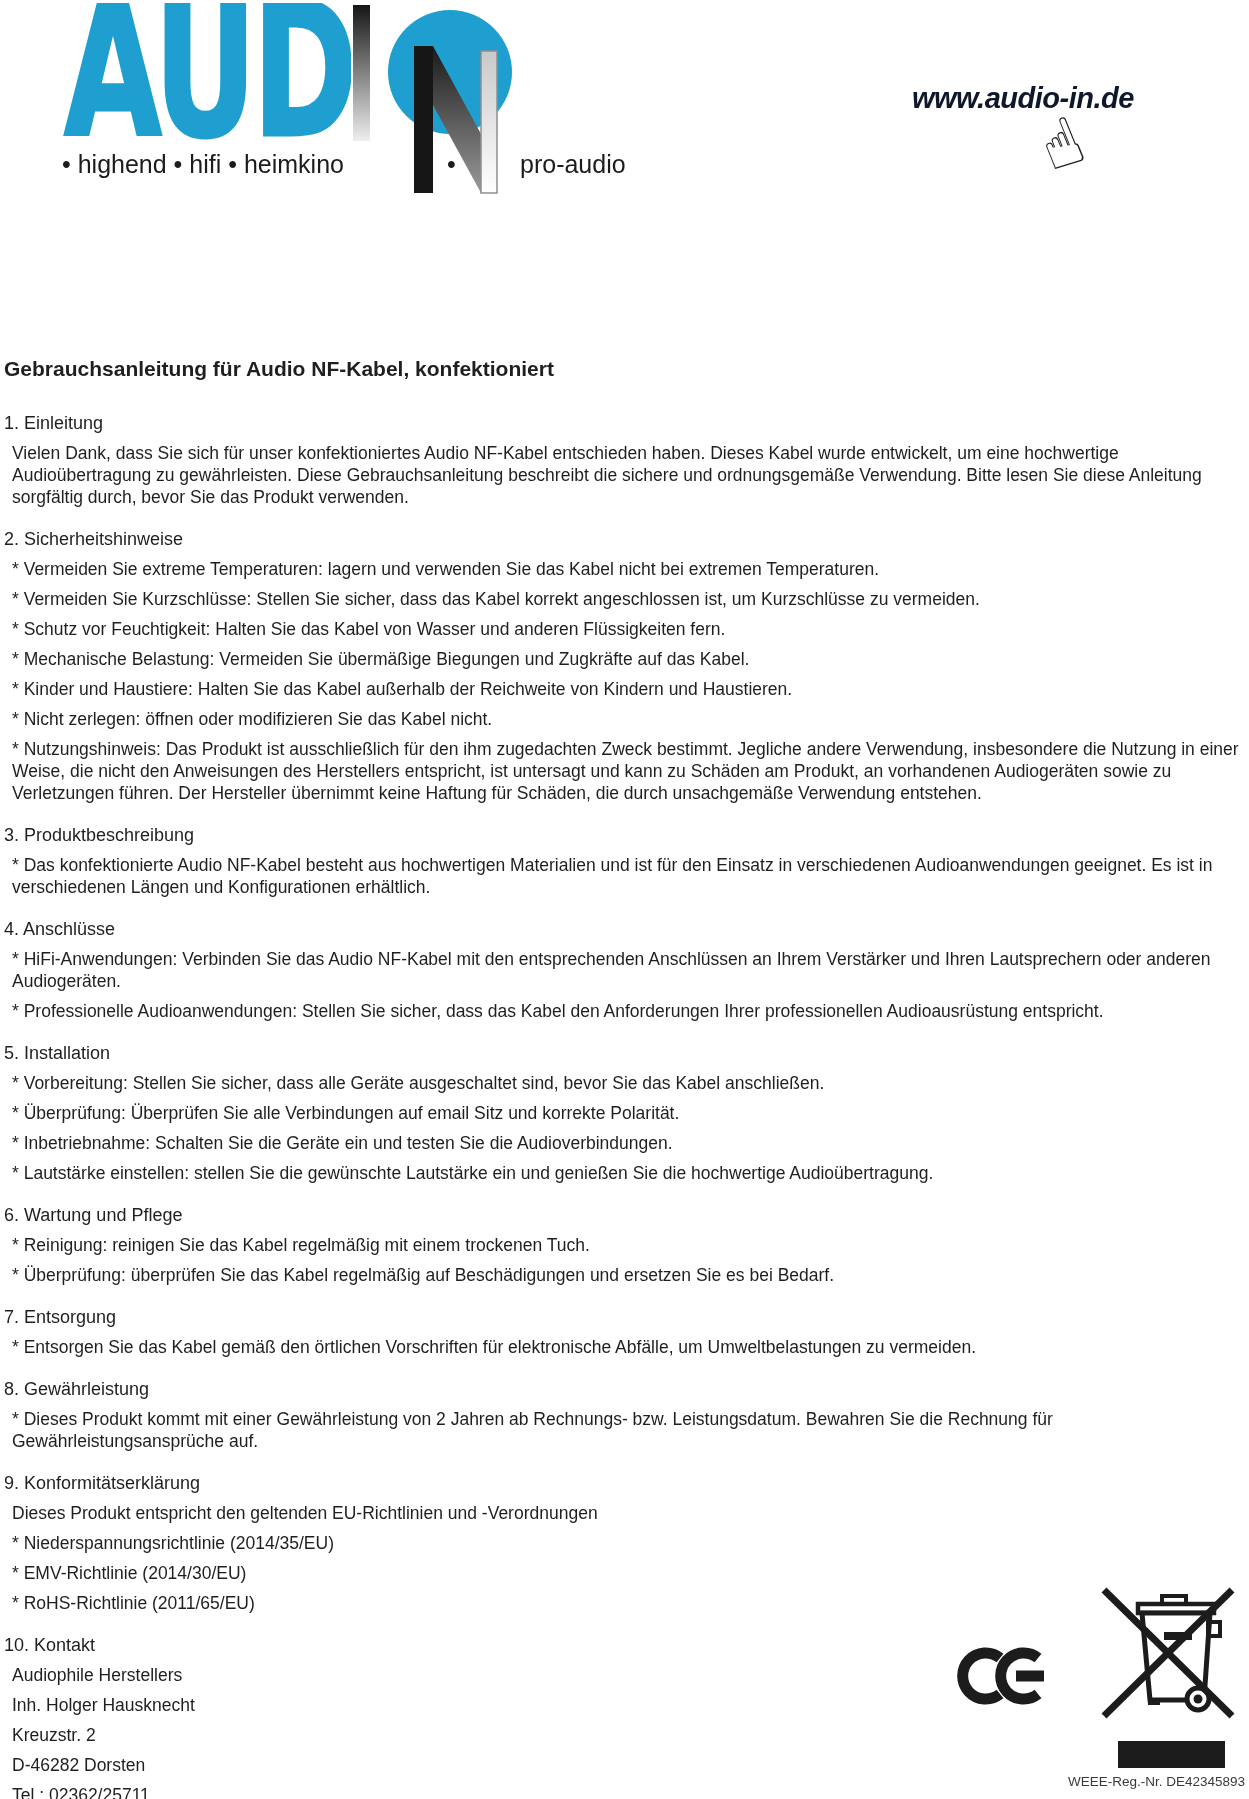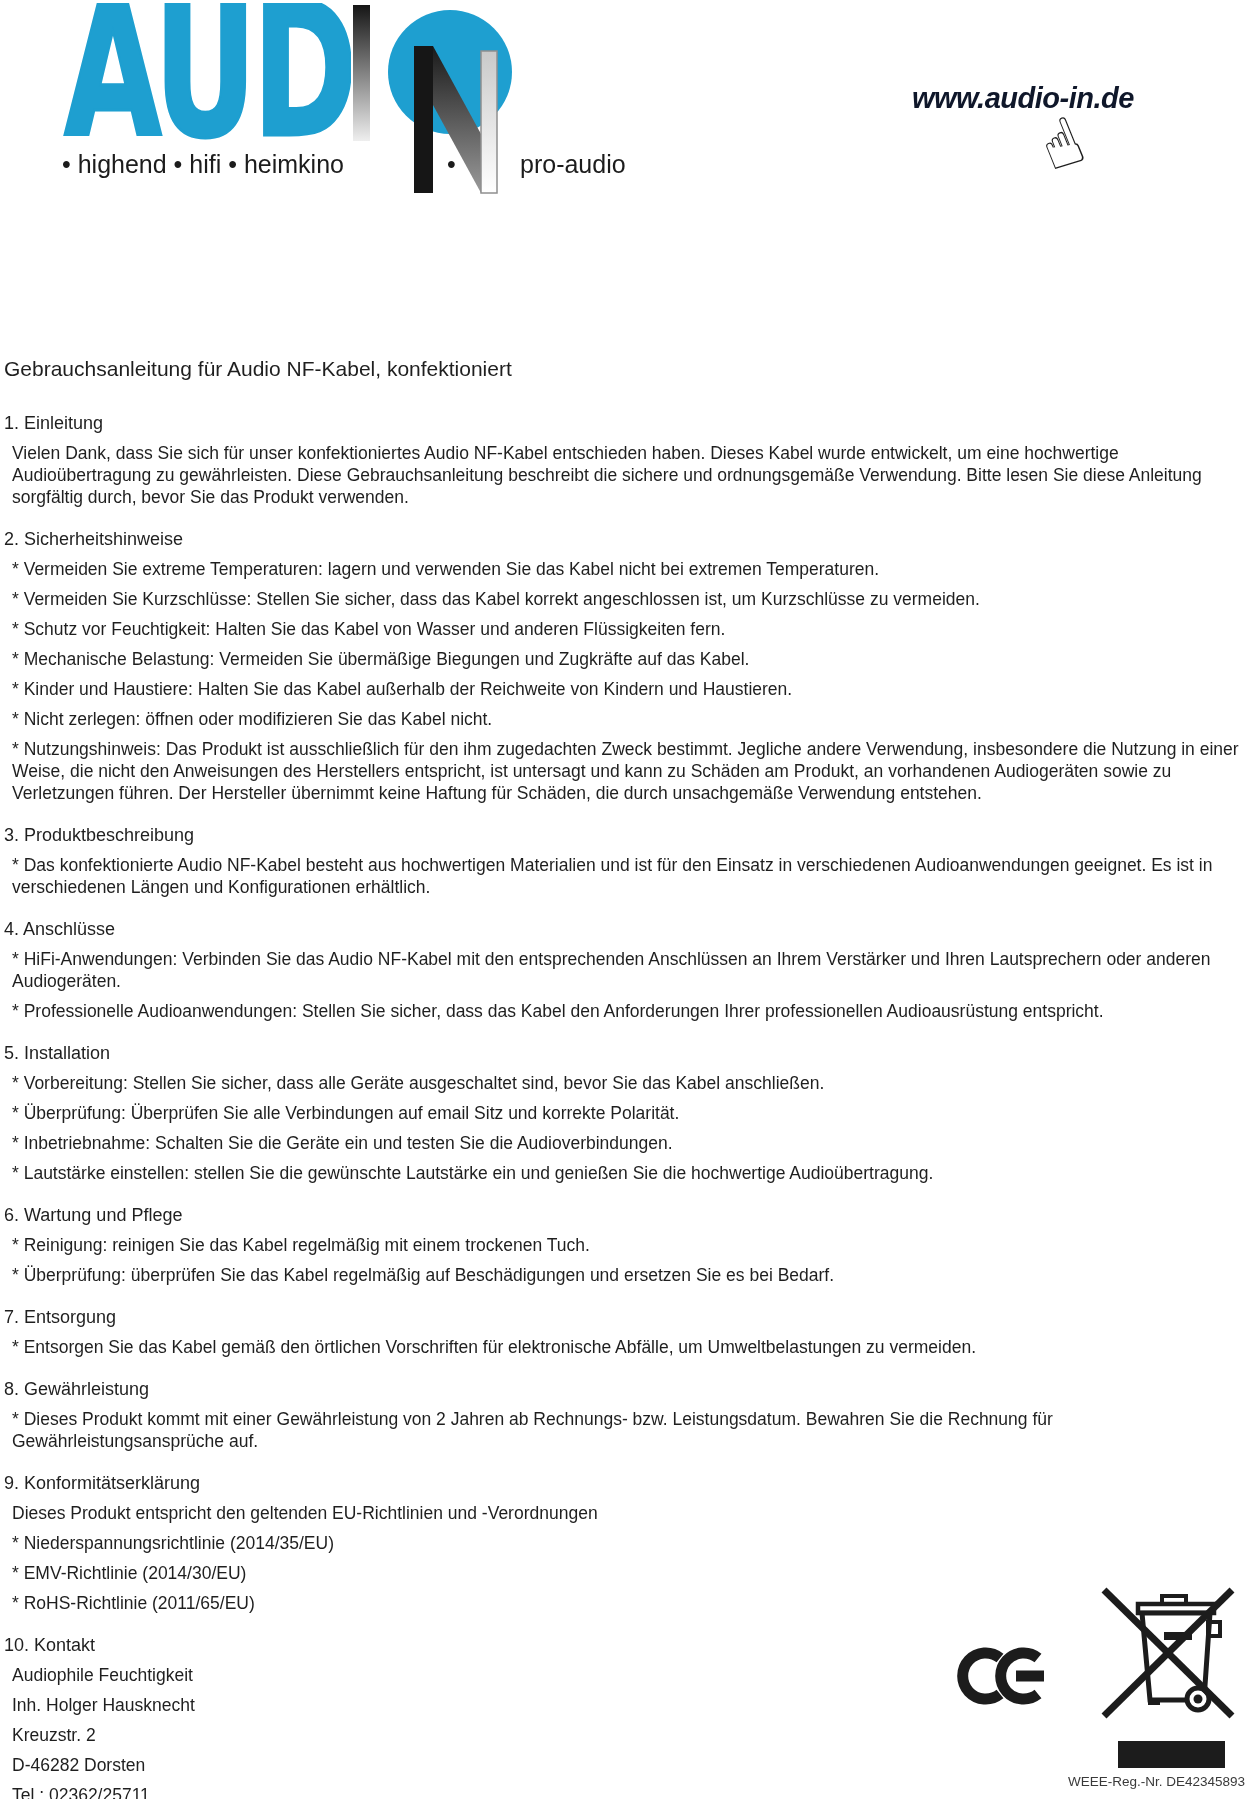--- a/index.html
+++ b/index.html
@@ -24,21 +24,21 @@
     font-size:66px;line-height:1;color:#1c1c1c;
     transform:rotate(-22deg);
     font-family:"DejaVu Sans", sans-serif;
   }
   
   .content{
     position:absolute;left:4px;top:356px;width:1243px;
     font-size:17.5px;line-height:22px;
   }
   .doc-title{
-    font-size:21px;font-weight:normal;margin:0 0 30px 0;line-height:26px;
+    font-size:21px;font-weight:bold;margin:0 0 30px 0;line-height:26px;
   }
   .sec{margin:0 0 0 0;padding:0;}
   .sec + .sec{margin-top:20px;}
   .sec h2{
     font-size:18px;font-weight:normal;
     margin:0;line-height:22px;
   }
   .sec p{margin:8px;line-height:22px;}
   
   .ce-svg{position:absolute;left:956px;top:1646px;}
@@ -152,21 +152,21 @@
     <section class="sec">
       <h2>9. Konformitätserklärung</h2>
       <p>Dieses Produkt entspricht den geltenden EU-Richtlinien und -Verordnungen</p>
       <p>* Niederspannungsrichtlinie (2014/35/EU)</p>
       <p>* EMV-Richtlinie (2014/30/EU)</p>
       <p>* RoHS-Richtlinie (2011/65/EU)</p>
     </section>
 
     <section class="sec">
       <h2>10. Kontakt</h2>
-      <p>Audiophile Feuchtigkeit</p>
+      <p>Audiophile Herstellers</p>
       <p>Inh. Holger Hausknecht</p>
       <p>Kreuzstr. 2</p>
       <p>D-46282 Dorsten</p>
       <p>Tel.: 02362/25711</p>
       <p>email: info@audio-in.de</p>
     </section>
   </main>
 
   <svg class="ce-svg" width="96" height="60" viewBox="0 0 96 60" role="img" aria-label="CE">
     <path d="M44,12 A23,23 0 1 0 44,48" fill="none" stroke="#1c1c1c" stroke-width="11"></path>

